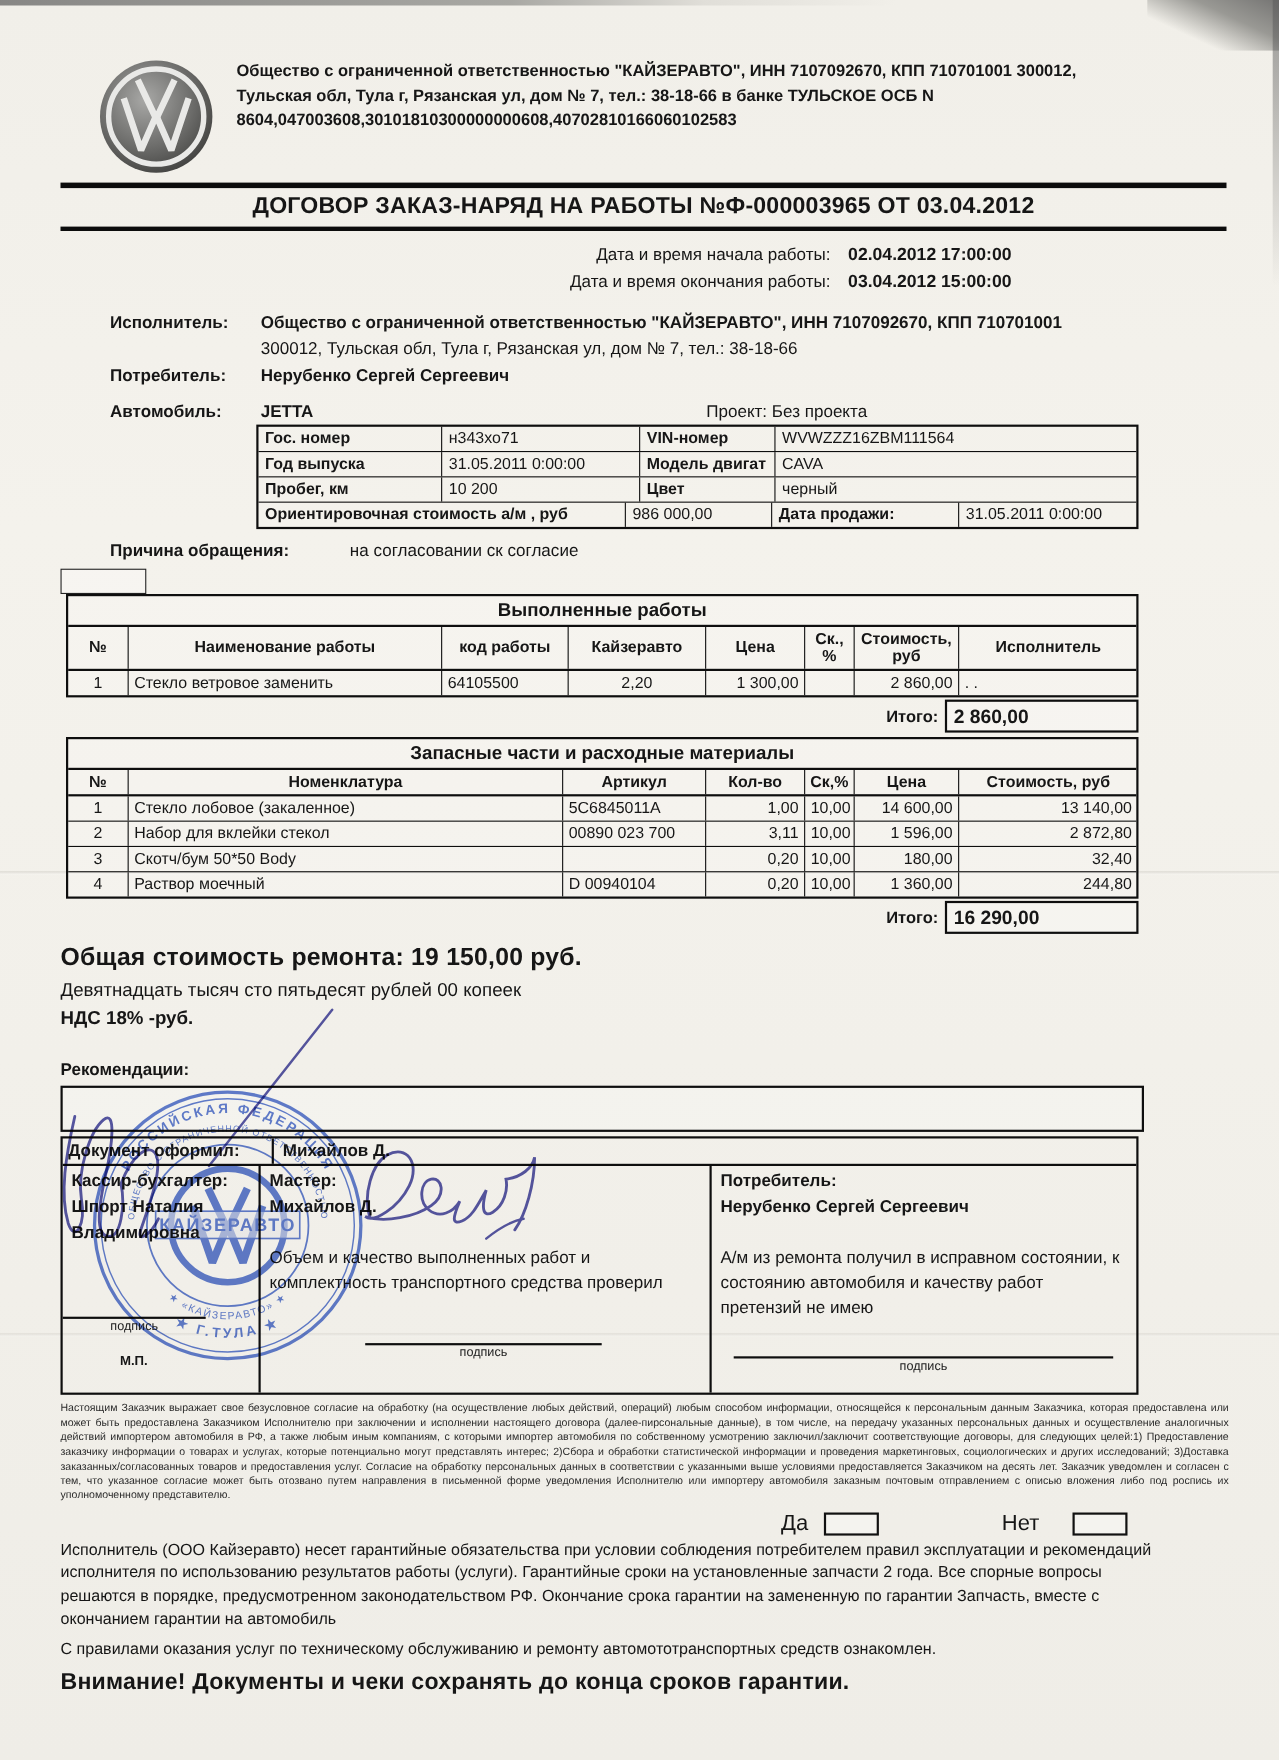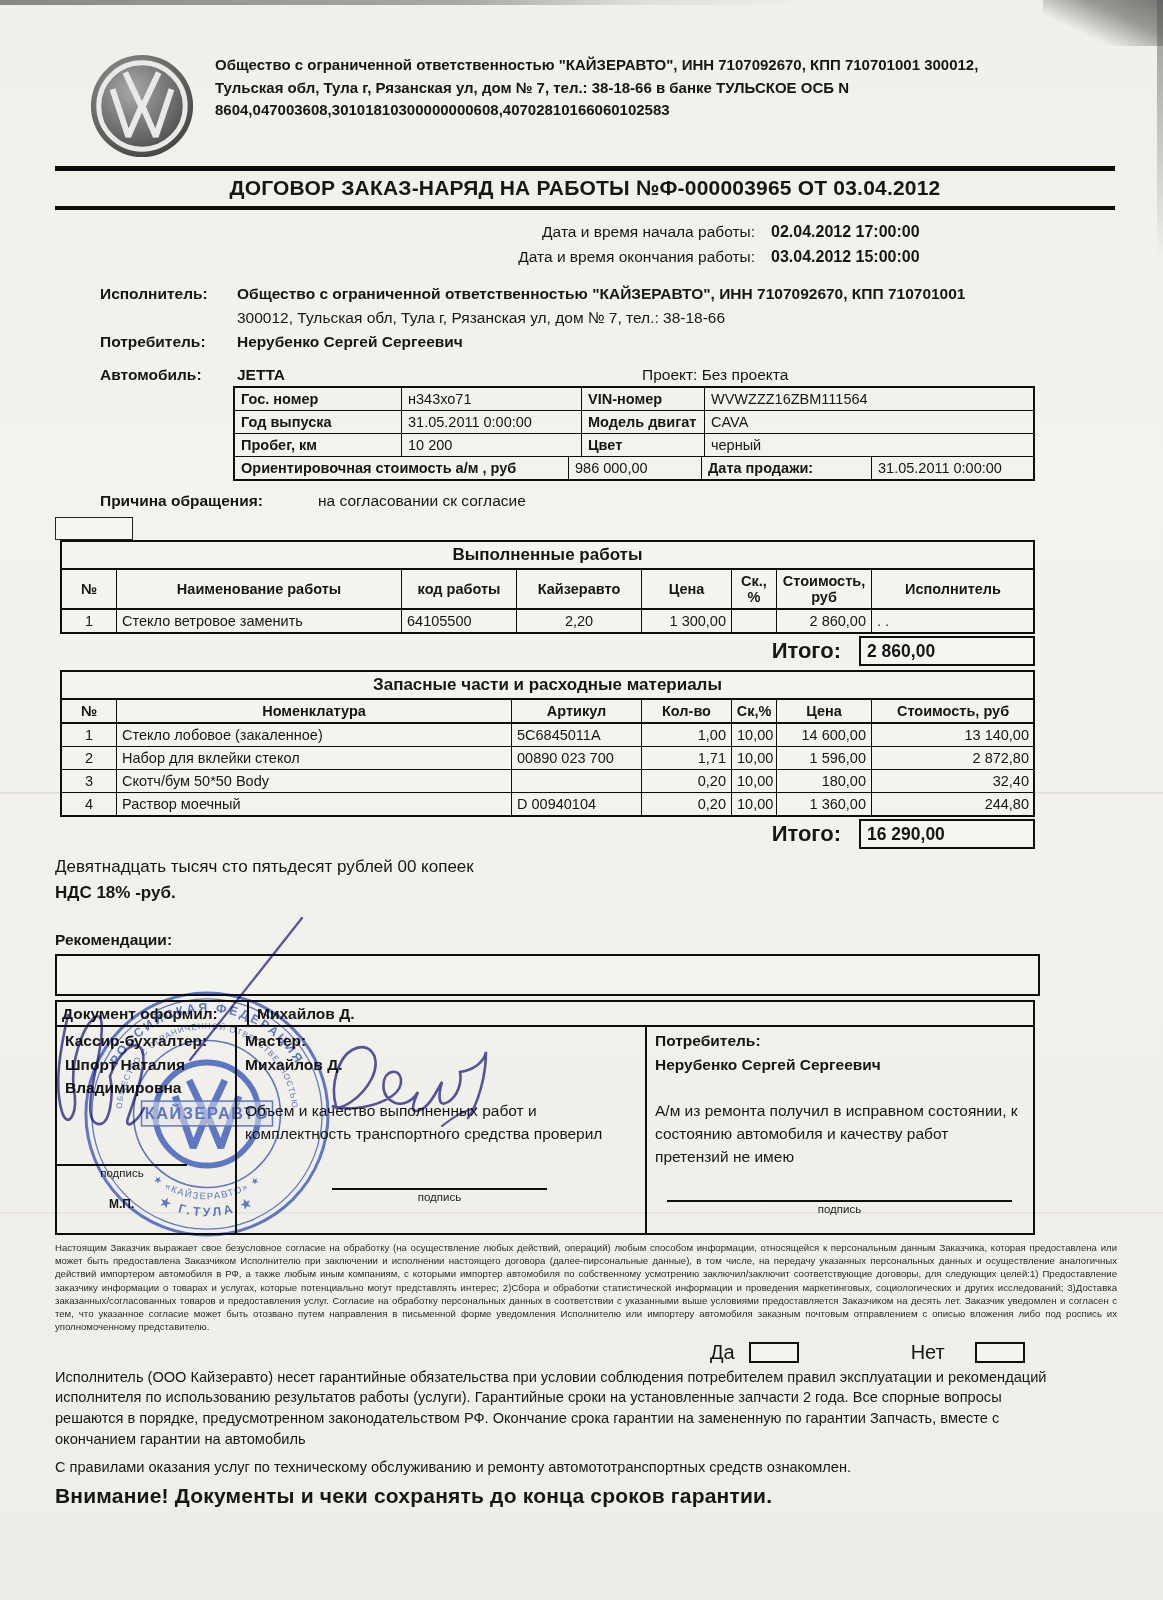--- a/index.html
+++ b/index.html
@@ -69,21 +69,21 @@
   .grid>div{border-right:1.5px solid #0e0e0e;padding:0 5px;overflow:hidden;}
   .grid>div:last-child{border-right:none;}
   .hrow{font-weight:bold;font-size:14.5px;border-bottom:2.5px solid #0e0e0e;}
   .hrow>div{display:flex;align-items:center;justify-content:center;text-align:center;line-height:16px;padding:3px 4px;}
   .drow{font-size:14.5px;}
   .drow>div{line-height:22px;}
   .drow.rule{border-bottom:1.5px solid #0e0e0e;}
   .ta-c{text-align:center;} .ta-r{text-align:right;}
 
   .total-line{margin-left:5px;width:975px;display:flex;justify-content:flex-end;align-items:center;margin-top:2px;margin-bottom:4px;}
-  .total-line .lbl{font-weight:bold;font-size:22px;margin-right:18px;}
+  .total-line .lbl{font-weight:bold;font-size:15px;margin-right:6px;}
   .total-line .box{border:2.5px solid #0e0e0e;width:160px;padding:1px 6px;font-weight:bold;font-size:17.5px;line-height:24px;background:rgba(255,255,255,.25);}
 
   .grand{margin-top:8px;}
   .grand .gt{font-size:22.5px;font-weight:bold;letter-spacing:.2px;}
   .grand .words{font-size:17px;margin-top:7px;}
   .grand .vat{font-size:17px;font-weight:bold;margin-top:6px;}
 
   .reco-lbl{margin-top:28px;font-size:15.5px;font-weight:bold;}
   .reco-box{margin-top:5px;width:985px;height:42px;border:2.5px solid #0e0e0e;box-sizing:border-box;background:rgba(255,255,255,.2);}
 
@@ -267,21 +267,21 @@
         <div>5C6845011A</div>
         <div class="ta-r">1,00</div>
         <div>10,00</div>
         <div class="ta-r">14 600,00</div>
         <div class="ta-r">13 140,00</div>
       </div>
       <div class="grid parts-cols drow rule">
         <div class="ta-c">2</div>
         <div>Набор для вклейки стекол</div>
         <div>00890 023 700</div>
-        <div class="ta-r">1,71</div>
+        <div class="ta-r">3,11</div>
         <div>10,00</div>
         <div class="ta-r">1 596,00</div>
         <div class="ta-r">2 872,80</div>
       </div>
       <div class="grid parts-cols drow rule">
         <div class="ta-c">3</div>
         <div>Скотч/бум 50*50 Body</div>
         <div></div>
         <div class="ta-r">0,20</div>
         <div>10,00</div>
@@ -297,20 +297,21 @@
         <div class="ta-r">1 360,00</div>
         <div class="ta-r">244,80</div>
       </div>
     </div>
     <div class="total-line">
       <div class="lbl">Итого:</div>
       <div class="box">16 290,00</div>
     </div>
 
     <div class="grand">
+      <div class="gt">Общая стоимость ремонта: 19 150,00 руб.</div>
       <div class="words">Девятнадцать тысяч сто пятьдесят рублей 00 копеек</div>
       <div class="vat">НДС 18% -руб.</div>
     </div>
 
     <div class="reco-lbl">Рекомендации:</div>
     <div class="reco-box"></div>
 
     <div class="signoff">
       <div class="so-top">
         <div class="c1">Документ оформил:</div>

